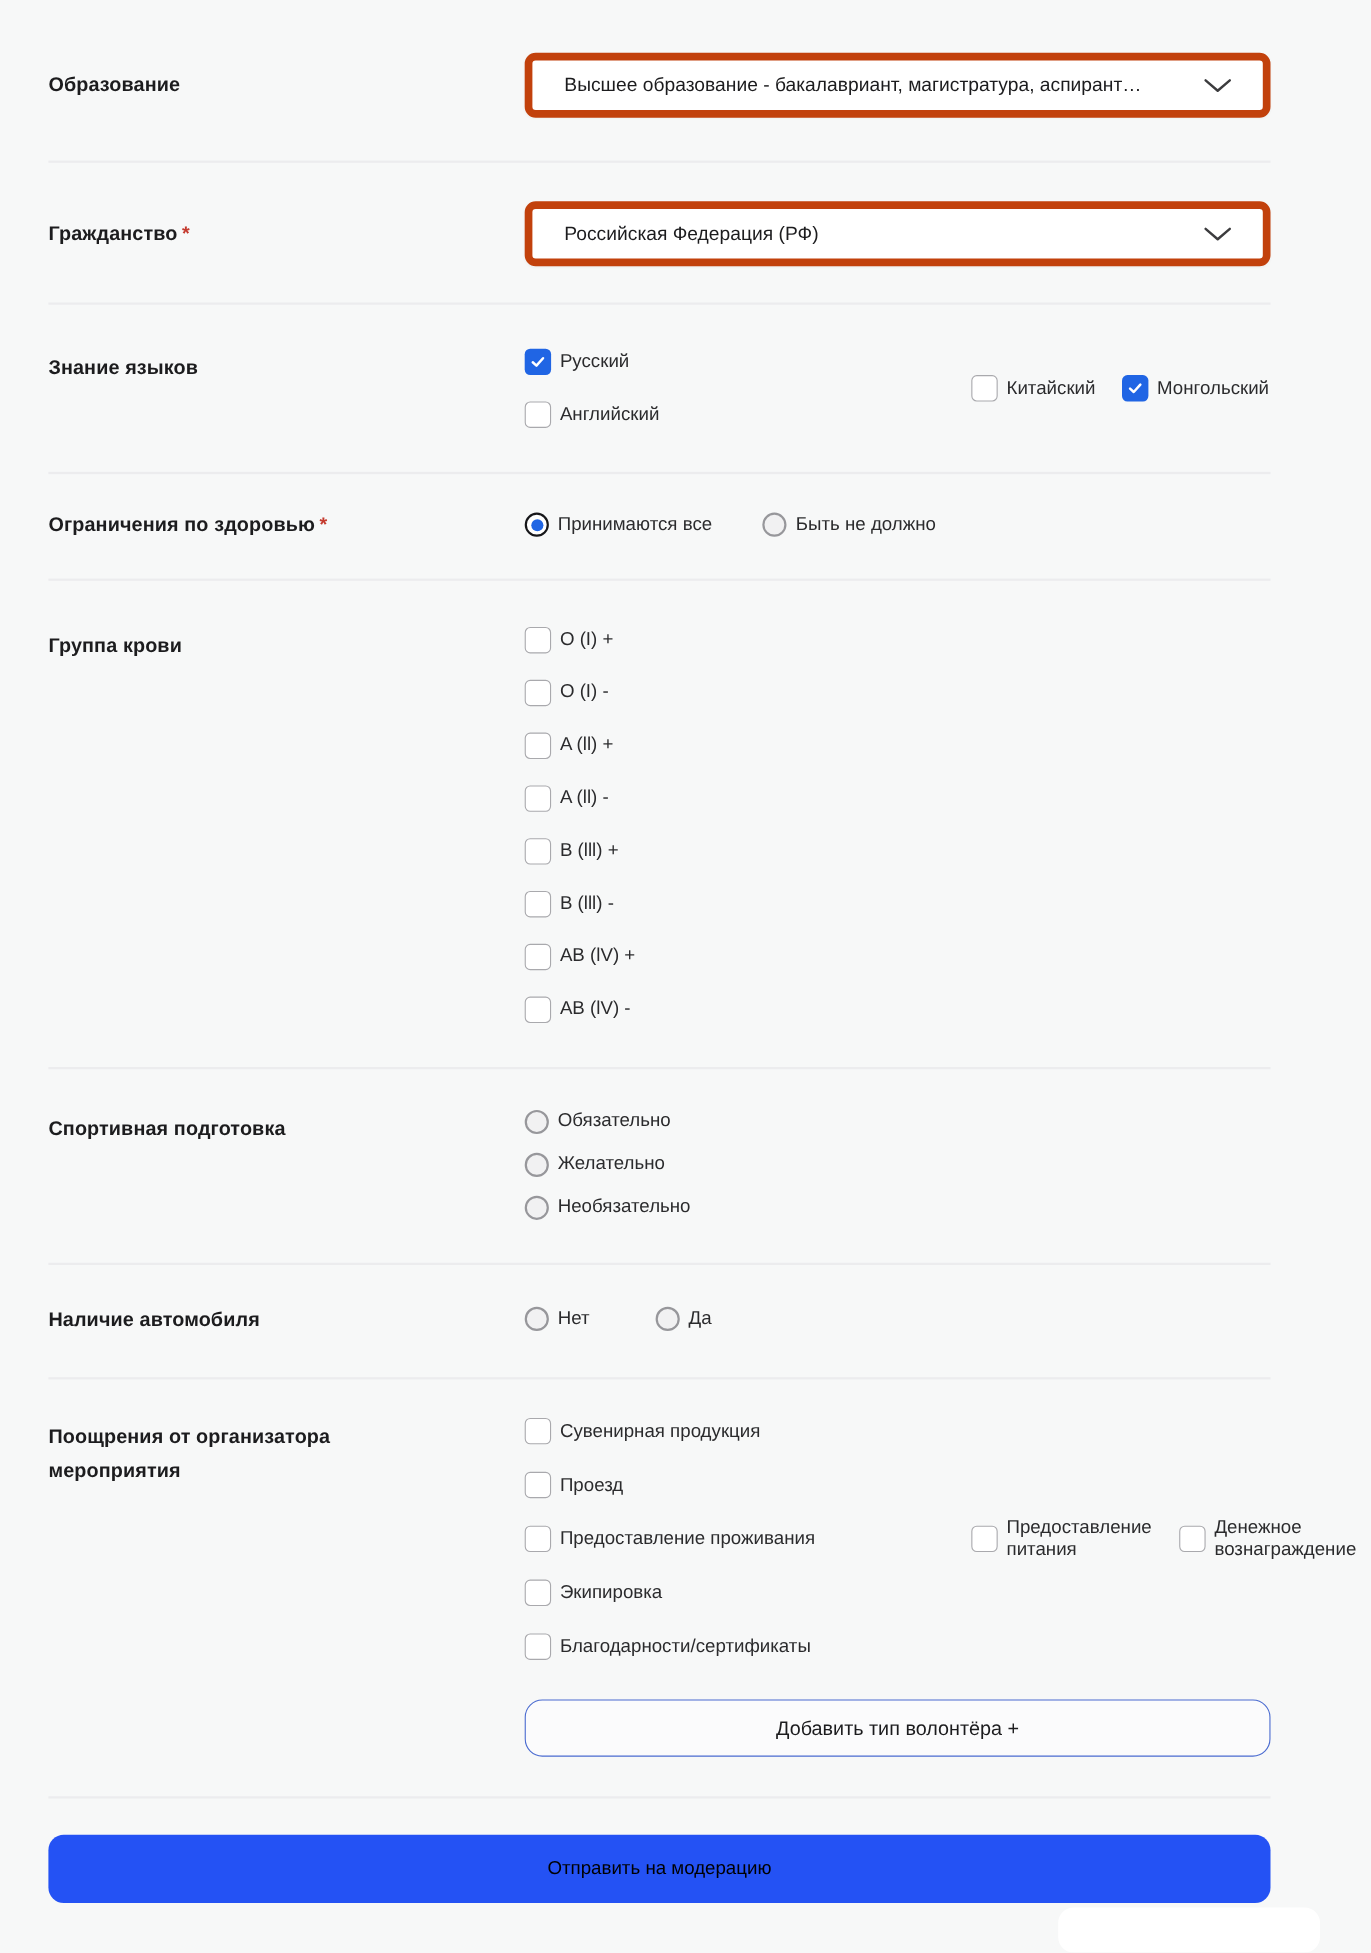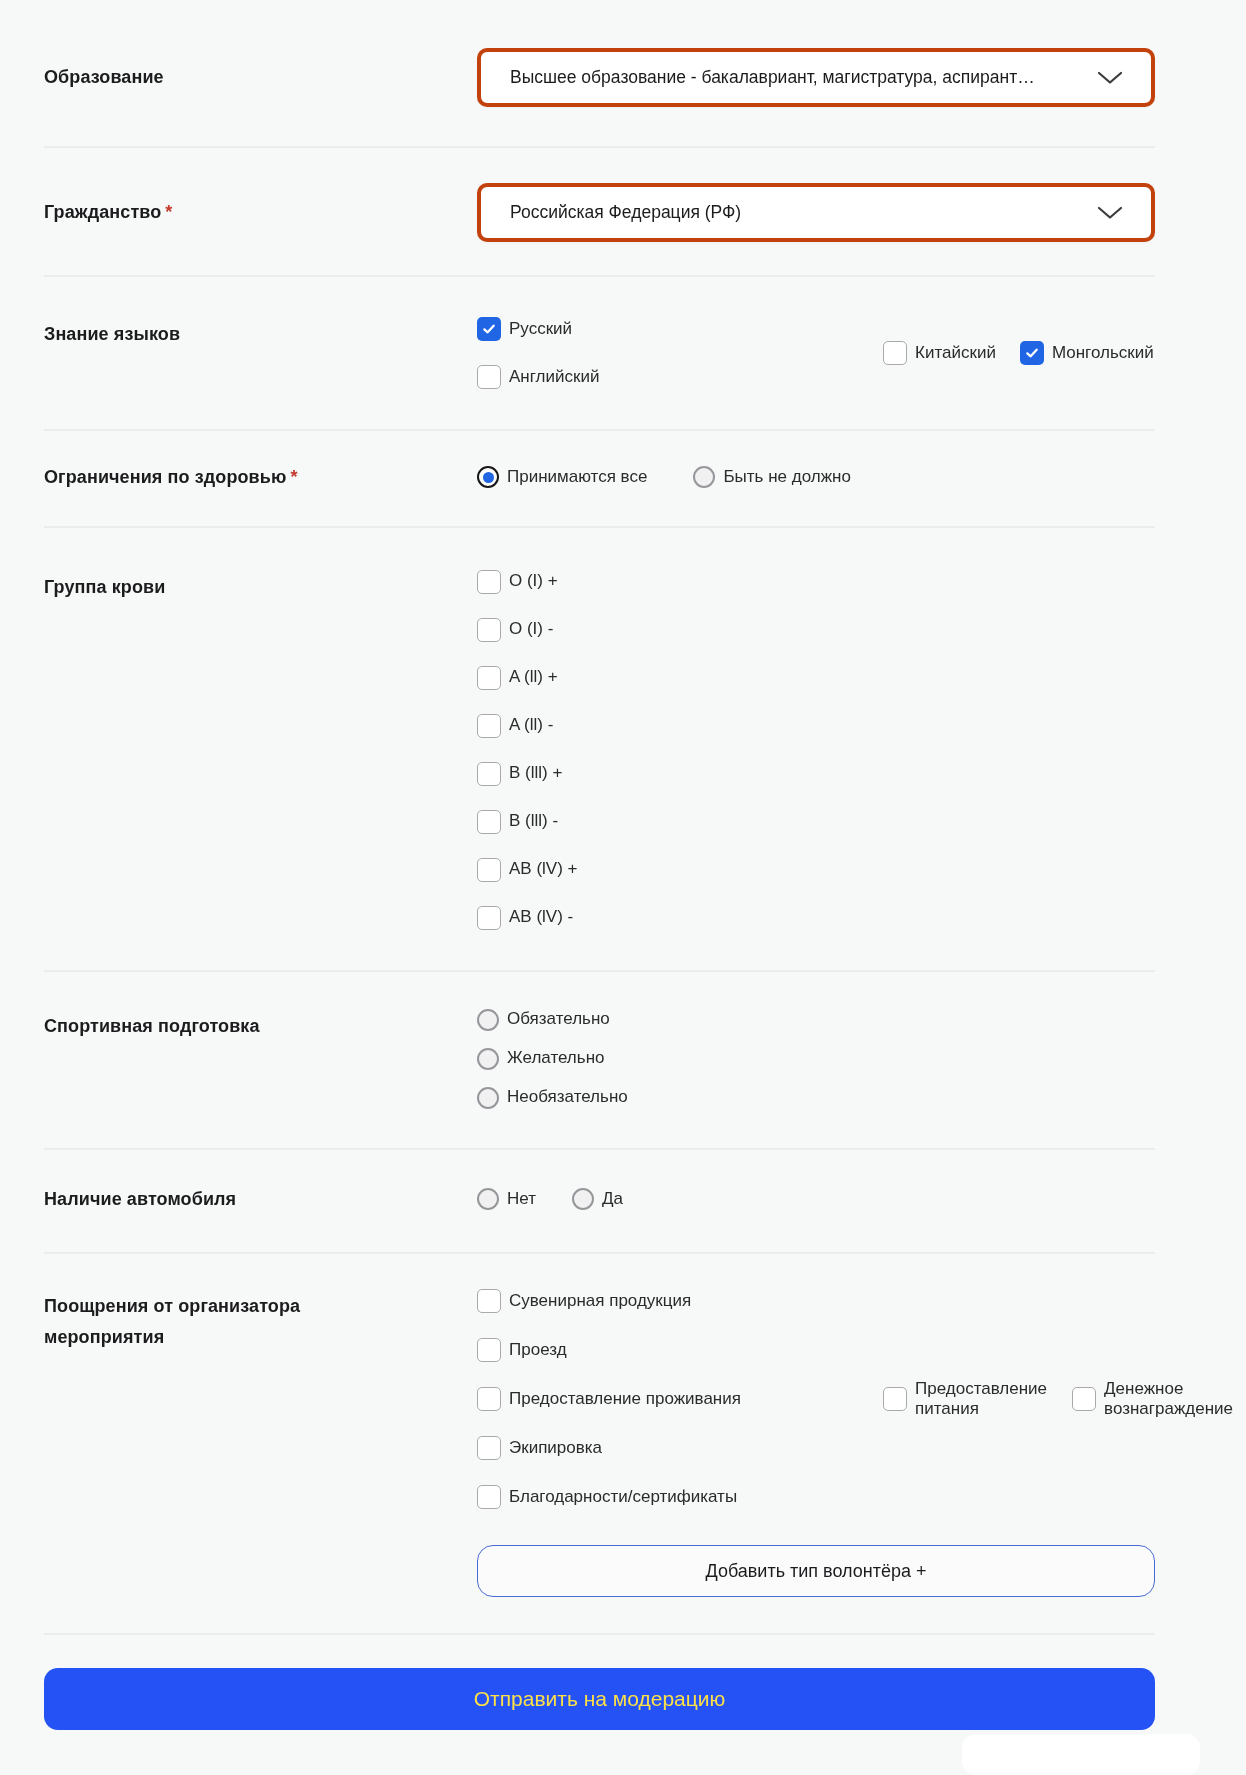--- a/index.html
+++ b/index.html
@@ -29,21 +29,21 @@
   .s-lang  { padding:40px 0 40px; }
   .s-health{ padding:31px 0 33px; }
   .s-blood { padding:42px 0 40px; }
   .s-sport { padding:37px 0 39px; }
   .s-car   { padding:34px 0 38px; }
   .s-perk  { padding:35px 0 36px; }
   .s-send  { padding:33px 0 45px; }
 
   .select {
     width:678px; height:59px; background:#ffffff;
-    border:4px solid #c2410c; border-radius:10px;
+    border:7px solid #c2410c; border-radius:10px;
     display:flex; align-items:center; justify-content:space-between;
     padding:0 28px 0 29px; cursor:pointer;
     box-shadow:0 1px 2px rgba(0,0,0,.03);
   }
   .select .val { font-size:17.5px; color:#1c1c1e; white-space:nowrap; overflow:hidden; text-overflow:ellipsis; max-width:580px; }
   .chev { flex:0 0 auto; margin-left:14px; display:flex; }
 
   .opt { display:flex; align-items:center; cursor:pointer; }
   .opt .txt { font-size:17px; color:#2b2b2d; margin-left:8px; line-height:1.2; }
 
@@ -55,32 +55,32 @@
   .radio.off { border:2px solid #97979b; background:#f1f1f2; }
   .radio.on  { border:2.5px solid #17171a; background:#fff; display:flex; align-items:center; justify-content:center; }
   .radio.on .dot { width:11px; height:11px; border-radius:50%; background:#2065e4; }
 
   .two-col { display:flex; }
   .col-a { width:406px; flex:0 0 406px; display:flex; flex-direction:column; gap:24px; }
   .col-b { display:flex; flex-direction:row; gap:25px; }
   .stack24 { display:flex; flex-direction:column; gap:24px;justify-content:center; }
   .stack27 { display:flex; flex-direction:column; gap:17px; }
   .inline38 { display:flex; gap:46px; }
-  .inline44 { display:flex; gap:36px; }
+  .inline44 { display:flex; gap:60px; }
 
   .add-btn {
     margin-top:36px; width:678px; height:52px;
     background:#fbfbfc; border:1.5px solid #4a6bd0; border-radius:16px;
     display:flex; align-items:center; justify-content:center;
     font-size:18px; font-weight:500; color:#1c1c1e; cursor:pointer;
   }
   .submit-btn {
     width:1111px; height:62px; background:#2452f4; border:none; border-radius:14px;
     display:flex; align-items:center; justify-content:center;
-    font-size:21px; font-weight:500; color:#fde047; cursor:pointer;text-align:right;
+    font-size:17px; font-weight:500; color:#000000; cursor:pointer;text-align:right;
   }
   .scroll-thumb {
     position:absolute; left:962px; top:1734px; width:238px; height:41px;
     background:#ffffff; border-radius:14px;
   }
 </style>
 </head>
 <body>
 
 <div class="page">

